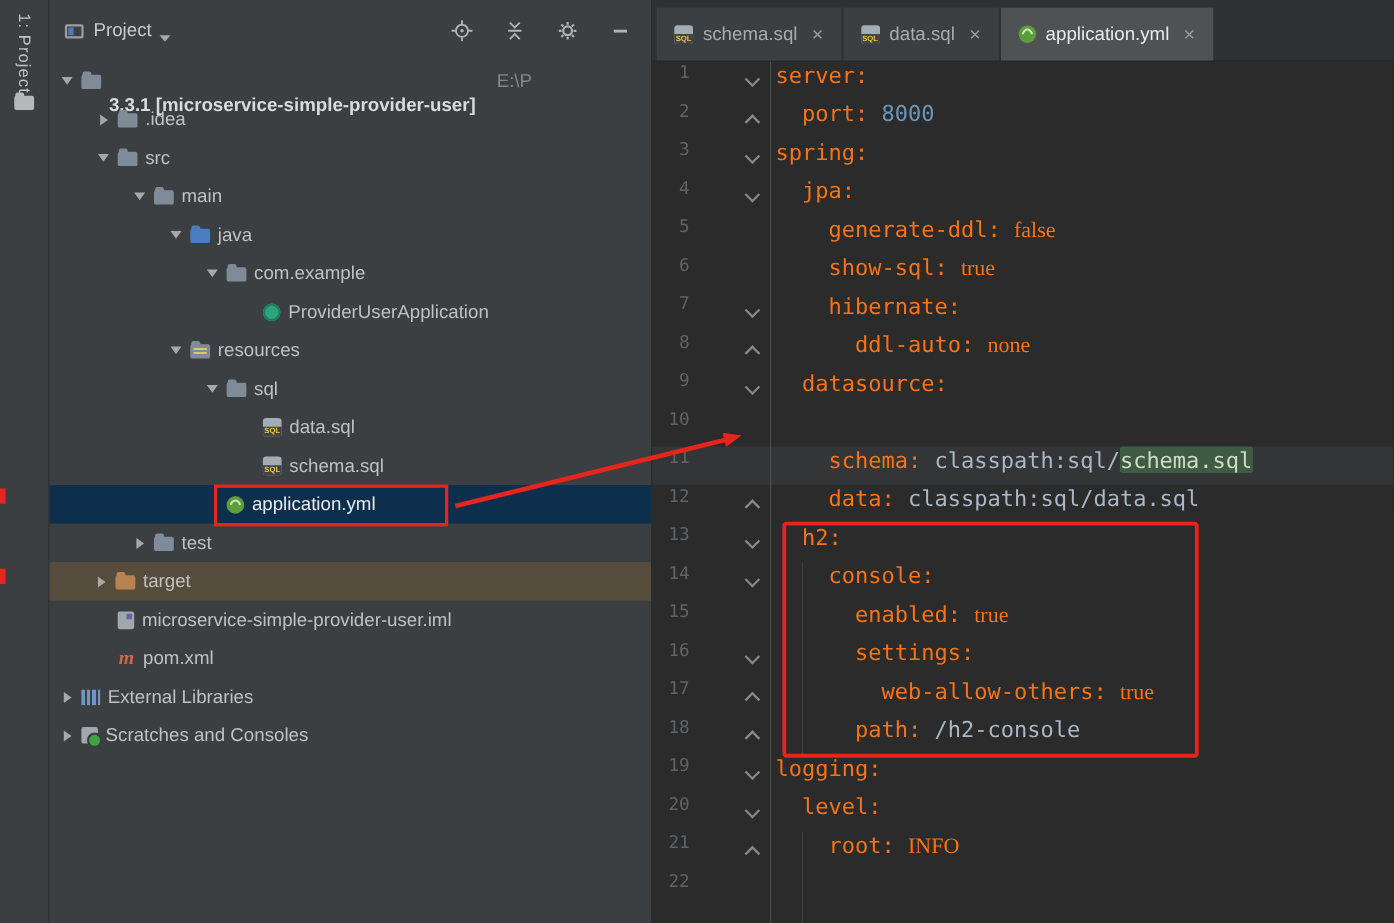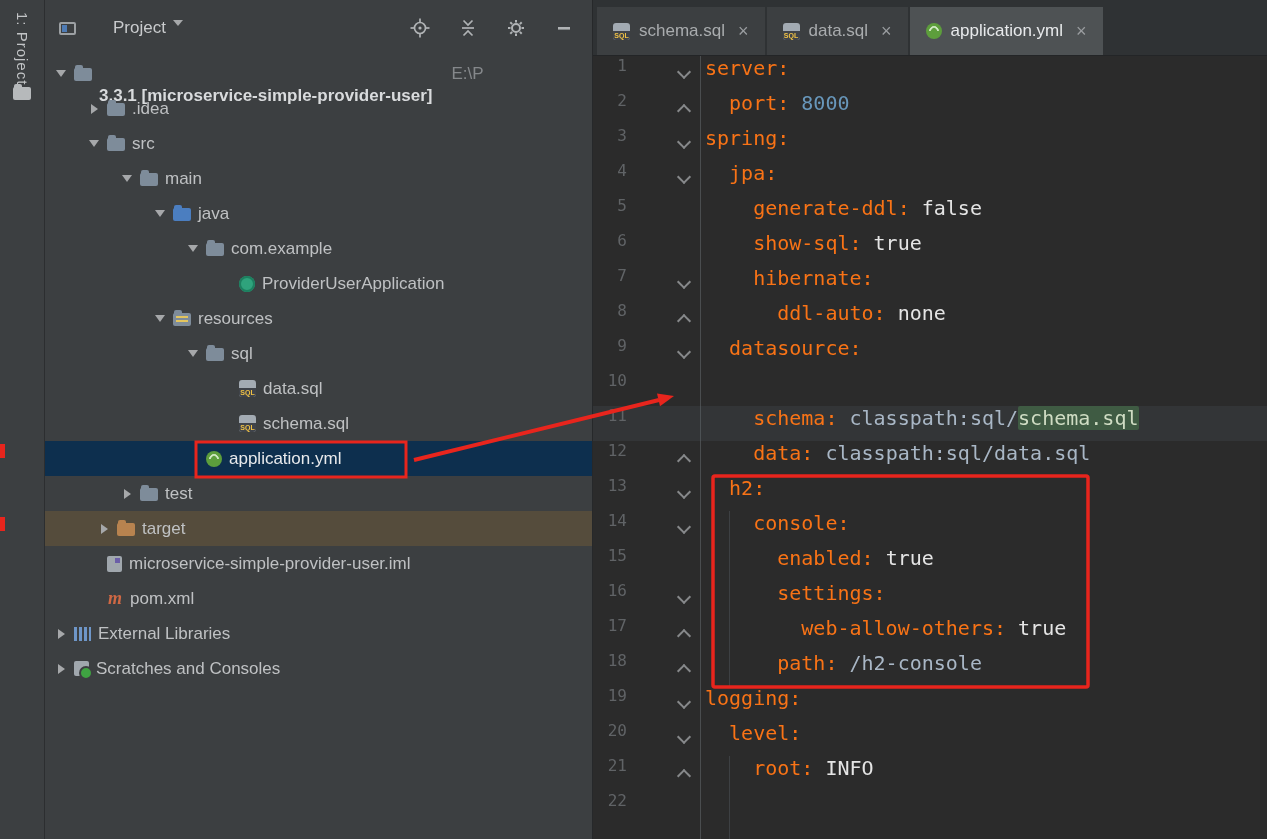--- a/index.html
+++ b/index.html
@@ -12,21 +12,21 @@
          border-right:1px solid #2c2e30;box-sizing:border-box;display:flex;
          flex-direction:column;align-items:center;}
   .twlabel{margin-top:12px;writing-mode:vertical-rl;font-size:15px;color:#c2c4c6;letter-spacing:1px;}
   .twfolder{margin-top:18px;}
 
   
   .pp{position:absolute;left:45px;top:0;width:548px;height:100%;background:#3c3f41;
       border-right:1px solid #26282a;box-sizing:border-box;overflow:hidden;}
   .phead{position:absolute;left:0;top:0;width:100%;height:56px;display:flex;align-items:center;
          padding-left:14px;box-sizing:border-box;gap:9px;color:#c9cbcd;font-size:17px;}
-  .phead-group{display:flex;align-items:flex-start;gap:7px;margin-left:28px;}
+  .phead-group{display:flex;align-items:flex-end;gap:7px;}
   .caret{width:0;height:0;border-left:5px solid transparent;border-right:5px solid transparent;
          border-top:6px solid #a6a8aa;margin-top:2px;}
   .phead-icons{position:absolute;right:18px;top:0;height:56px;display:flex;gap:28px;align-items:center;}
   .phead-icons span{display:inline-flex;}
 
   .ptree{position:absolute;left:0;top:56px;right:0;}
   .row{display:flex;align-items:center;height:35px;font-size:17px;color:#bfc1c3;white-space:nowrap;}
   .row.sel{background:var(--sel);}
   .row.sel .lbl{color:#e8eaec;}
   .row.hov{background:var(--hov);}
@@ -87,21 +87,21 @@
   .cline{height:35px;position:relative;}
   .cline.cur{background:rgba(90,100,110,0.18);}
   .lnum{position:absolute;left:0;width:34px;top:0;height:35px;line-height:35px;text-align:right;
         color:#606366;font:16px "DejaVu Sans Mono",monospace;}
   .fold{position:absolute;left:86px;width:8px;height:8px;
         border-right:2px solid #87898b;border-bottom:2px solid #87898b;}
   .fold.start{top:11px;transform:rotate(45deg);}
   .fold.end{top:15px;transform:rotate(-135deg);}
   .codetxt{position:absolute;left:112px;top:0;height:35px;line-height:35px;
            font:20px "DejaVu Sans Mono",monospace;white-space:pre;}
-  .k{color:#f97316;} .w{color:#e5e5e5;} .n{color:#6897bb;} .t{color:#a9b7c6;}
+  .k{color:#f97316;} .w{color:#f97316;font-family:Liberation Serif, serif;} .n{color:#6897bb;} .t{color:#a9b7c6;}
   .hl{background:#3f5b43;color:#cfdcc3;border-radius:2px;}
   .ig{position:absolute;width:1px;background:#3d4043;}
 
   
   .overlay{position:absolute;left:0;top:0;pointer-events:none;z-index:50;}
   .overlay .box{fill:none;stroke:var(--ann);}
   .overlay line{stroke:var(--ann);}
   .overlay polygon,.overlay .tick{fill:var(--ann);}
 </style>
 </head>
@@ -225,21 +225,21 @@
         <div class="row sel" style="padding-left: 140px;">
           <span class="arr"></span>
           <span class="ic circ yml"></span>
           <span class="lbl">application.yml</span>
         </div>
         <div class="row" style="padding-left: 74px;">
           <span class="arr col"></span>
           <span class="ic folder"></span>
           <span class="lbl">test</span>
         </div>
-        <div class="row hov" style="padding-left: 51px;">
+        <div class="row hov" style="padding-left: 39px;">
           <span class="arr col"></span>
           <span class="ic folder tgt"></span>
           <span class="lbl">target</span>
         </div>
         <div class="row" style="padding-left: 41px; text-align: center;">
           <span class="arr"></span>
           <span class="ic imlf"></span>
           <span class="lbl">microservice-simple-provider-user.iml</span>
         </div>
         <div class="row" style="padding-left: 41px;">

